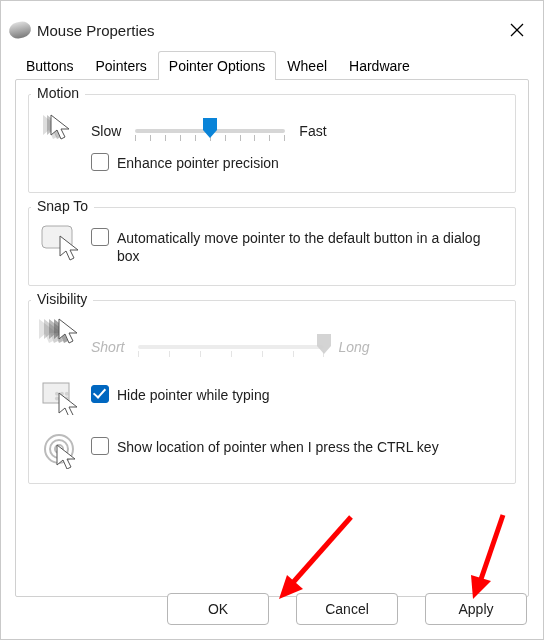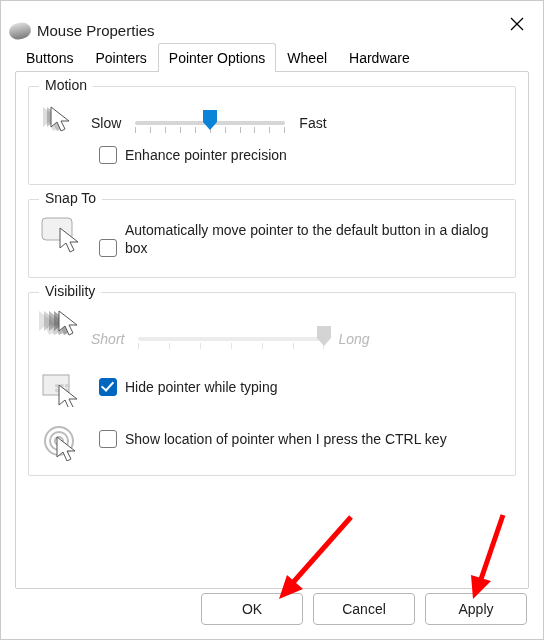--- a/index.html
+++ b/index.html
@@ -15,23 +15,23 @@
     height: 640px;
     box-sizing: border-box;
     background: #ffffff;
     border: 1px solid #c9c9c9;
     position: relative;
     overflow: hidden;
   }
   
   .titlebar {
     display: flex;
-    align-items: flex-end;
+    align-items: center;
     height: 34px;
-    padding: 4px 6px 0 8px;
+    padding: 12px 6px 0 8px;
   }
   .titlebar .mouse-icon {
     width: 22px;
     height: 16px;
     margin-right: 6px;
     border-radius: 50% / 60%;
     background: linear-gradient(#dcdcdc, #7b7b7b);
     transform: rotate(-12deg);
     flex: 0 0 auto;
   }
@@ -90,21 +90,21 @@
     position: relative;
     border: 1px solid #dcdcdc;
     border-radius: 2px;
     margin-top: 14px;
     padding: 14px 10px 14px 10px;
   }
   .group:first-of-type { margin-top: 10px; }
   .group-title {
     position: absolute;
     top: -10px;
-    left: 10px;
+    left: 2px;
     background: #fff;
     padding: 0 6px;
     font-size: 14px;
   }
   .group-body {
     display: flex;
     align-items: flex-start;
   }
   .group-icon {
     width: 44px;
@@ -141,22 +141,22 @@
     transform: translateX(-50%);
   }
   .slider .thumb svg { display:block; }
   .slider.disabled .thumb svg polygon { fill:#d0d0d0; }
   .slider.disabled .thumb svg { opacity:0.9; }
   .disabled-text { color: #b8b8b8; }
 
   
   .cb-row {
     display: flex;
-    align-items: flex-end;
-    margin: 6px 8px;
+    align-items: flex-start;
+    margin: 6px 0;
   }
   .cb {
     width: 18px; height: 18px;
     border: 1.5px solid #7a7a7a;
     border-radius: 3px;
     flex: 0 0 18px;
     margin-right: 8px;
     position: relative;
     background: #fff;
     box-sizing: border-box;
@@ -184,21 +184,21 @@
     padding-top: 2px;
   }
   .vis .section .content { flex:1 1 auto; padding-left:8px; }
 
   
   .btn-row {
     position: absolute;
     right: 16px;
     bottom: 14px;
     display: flex;
-    gap: 10px;
+    gap: 27px;
   }
   .btn {
     min-width: 100px;
     padding: 7px 0;
     text-align: center;
     background: #fff;
     border: 1px solid #b6b6b6;
     border-radius: 4px;
     font-size: 14px;
   }

